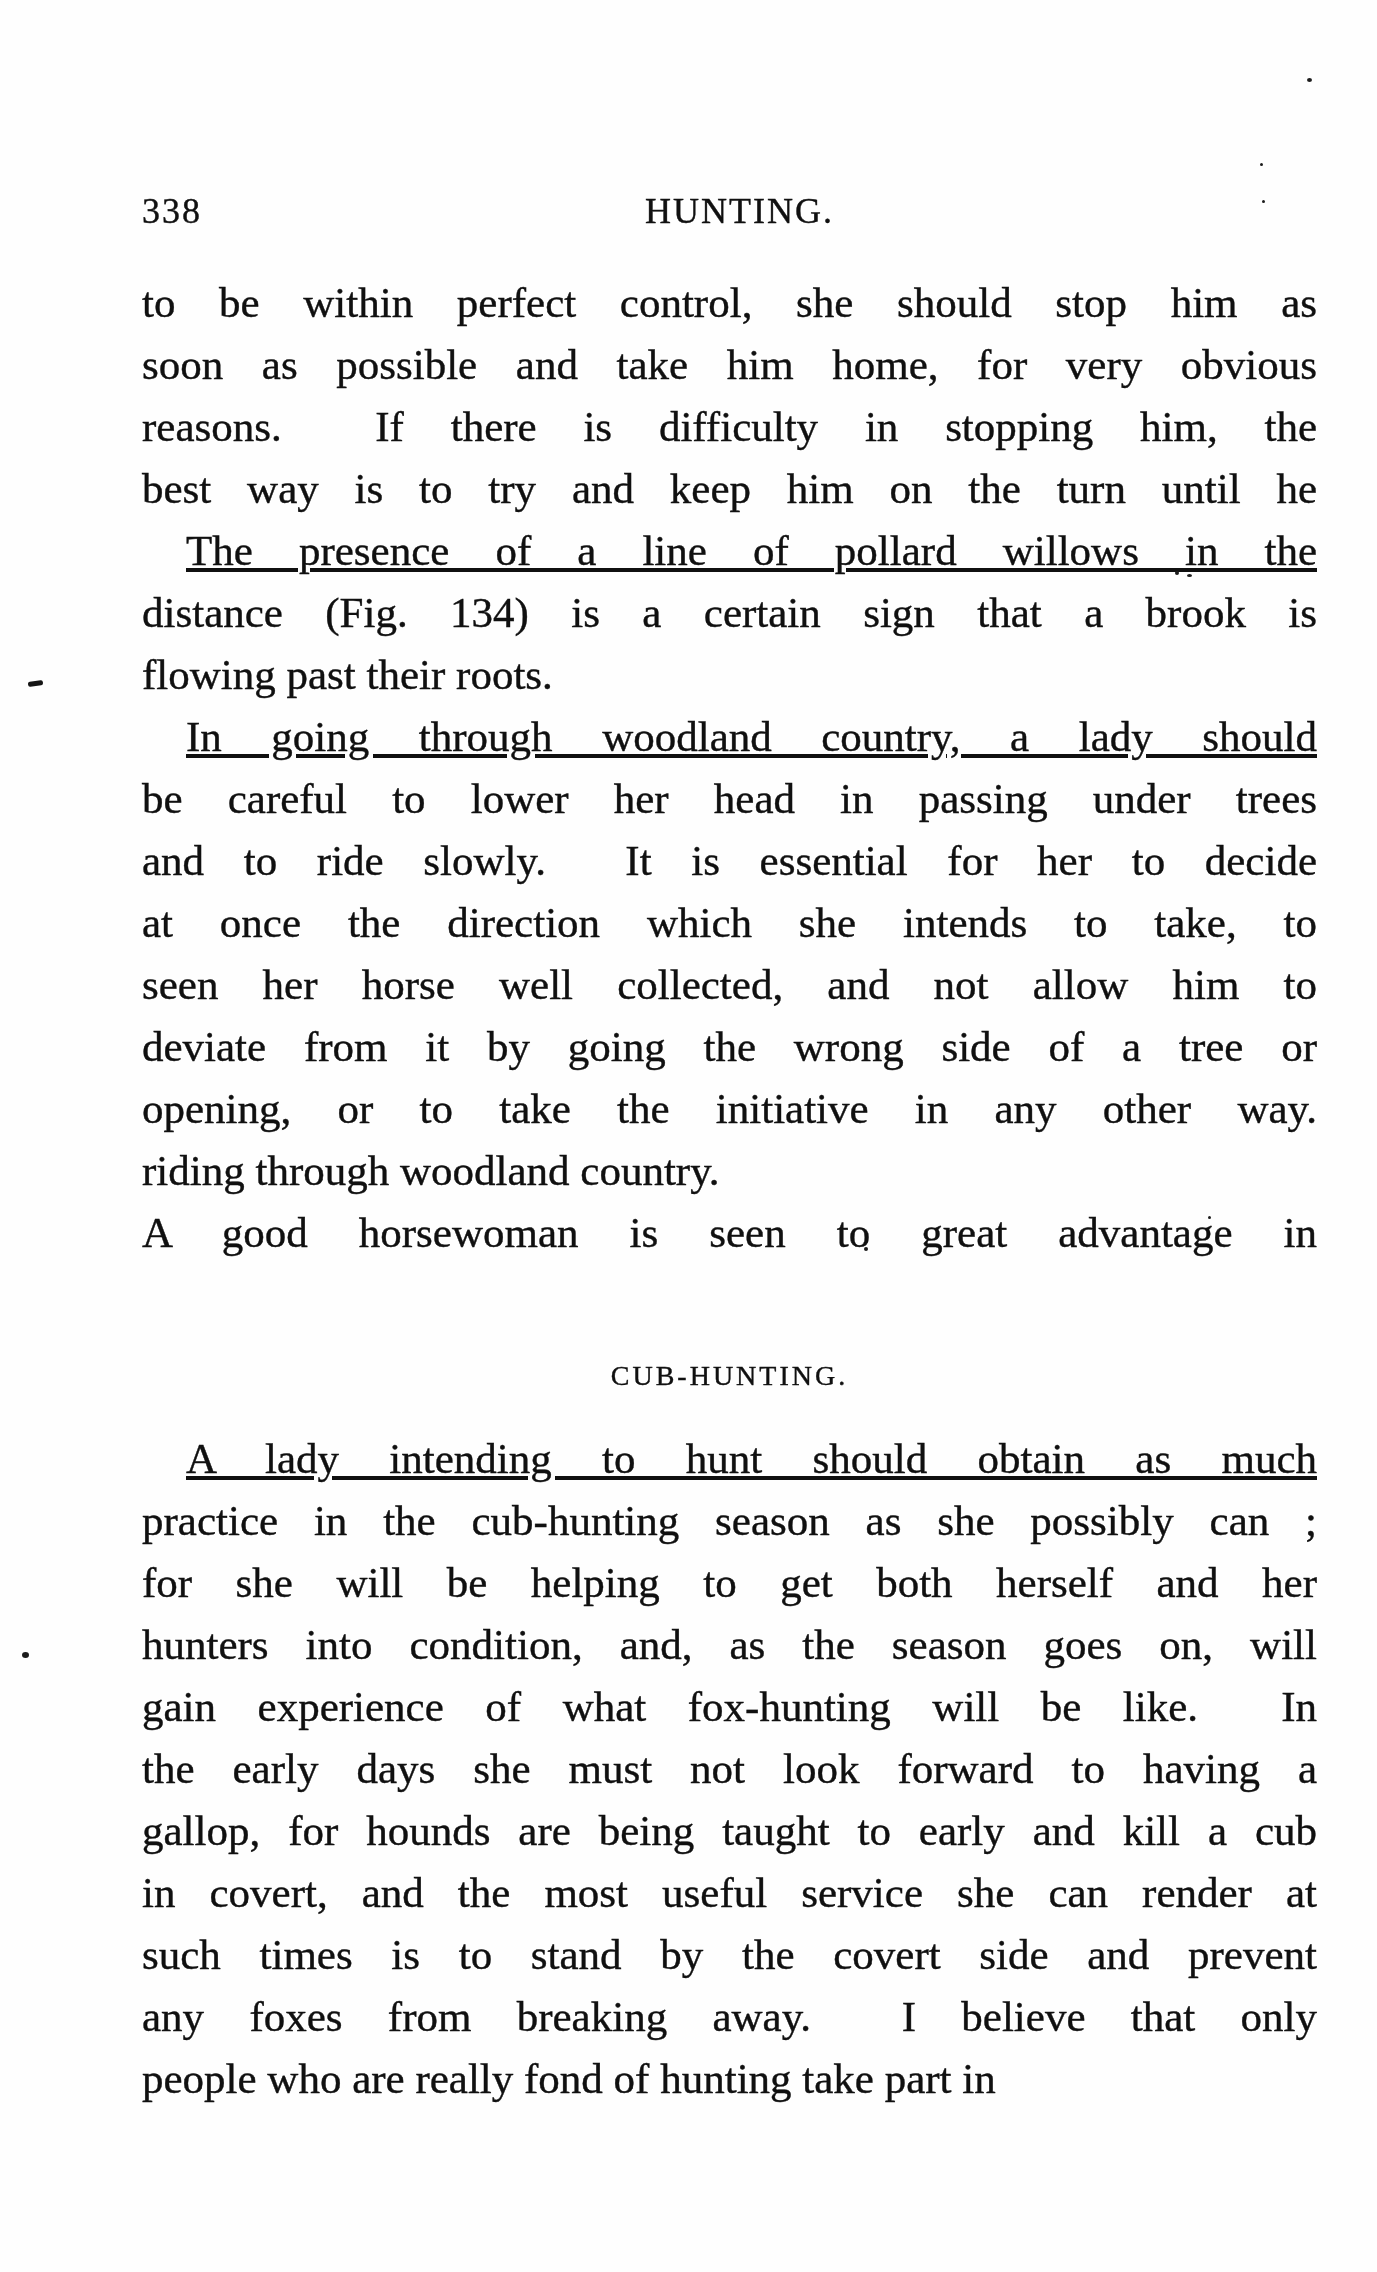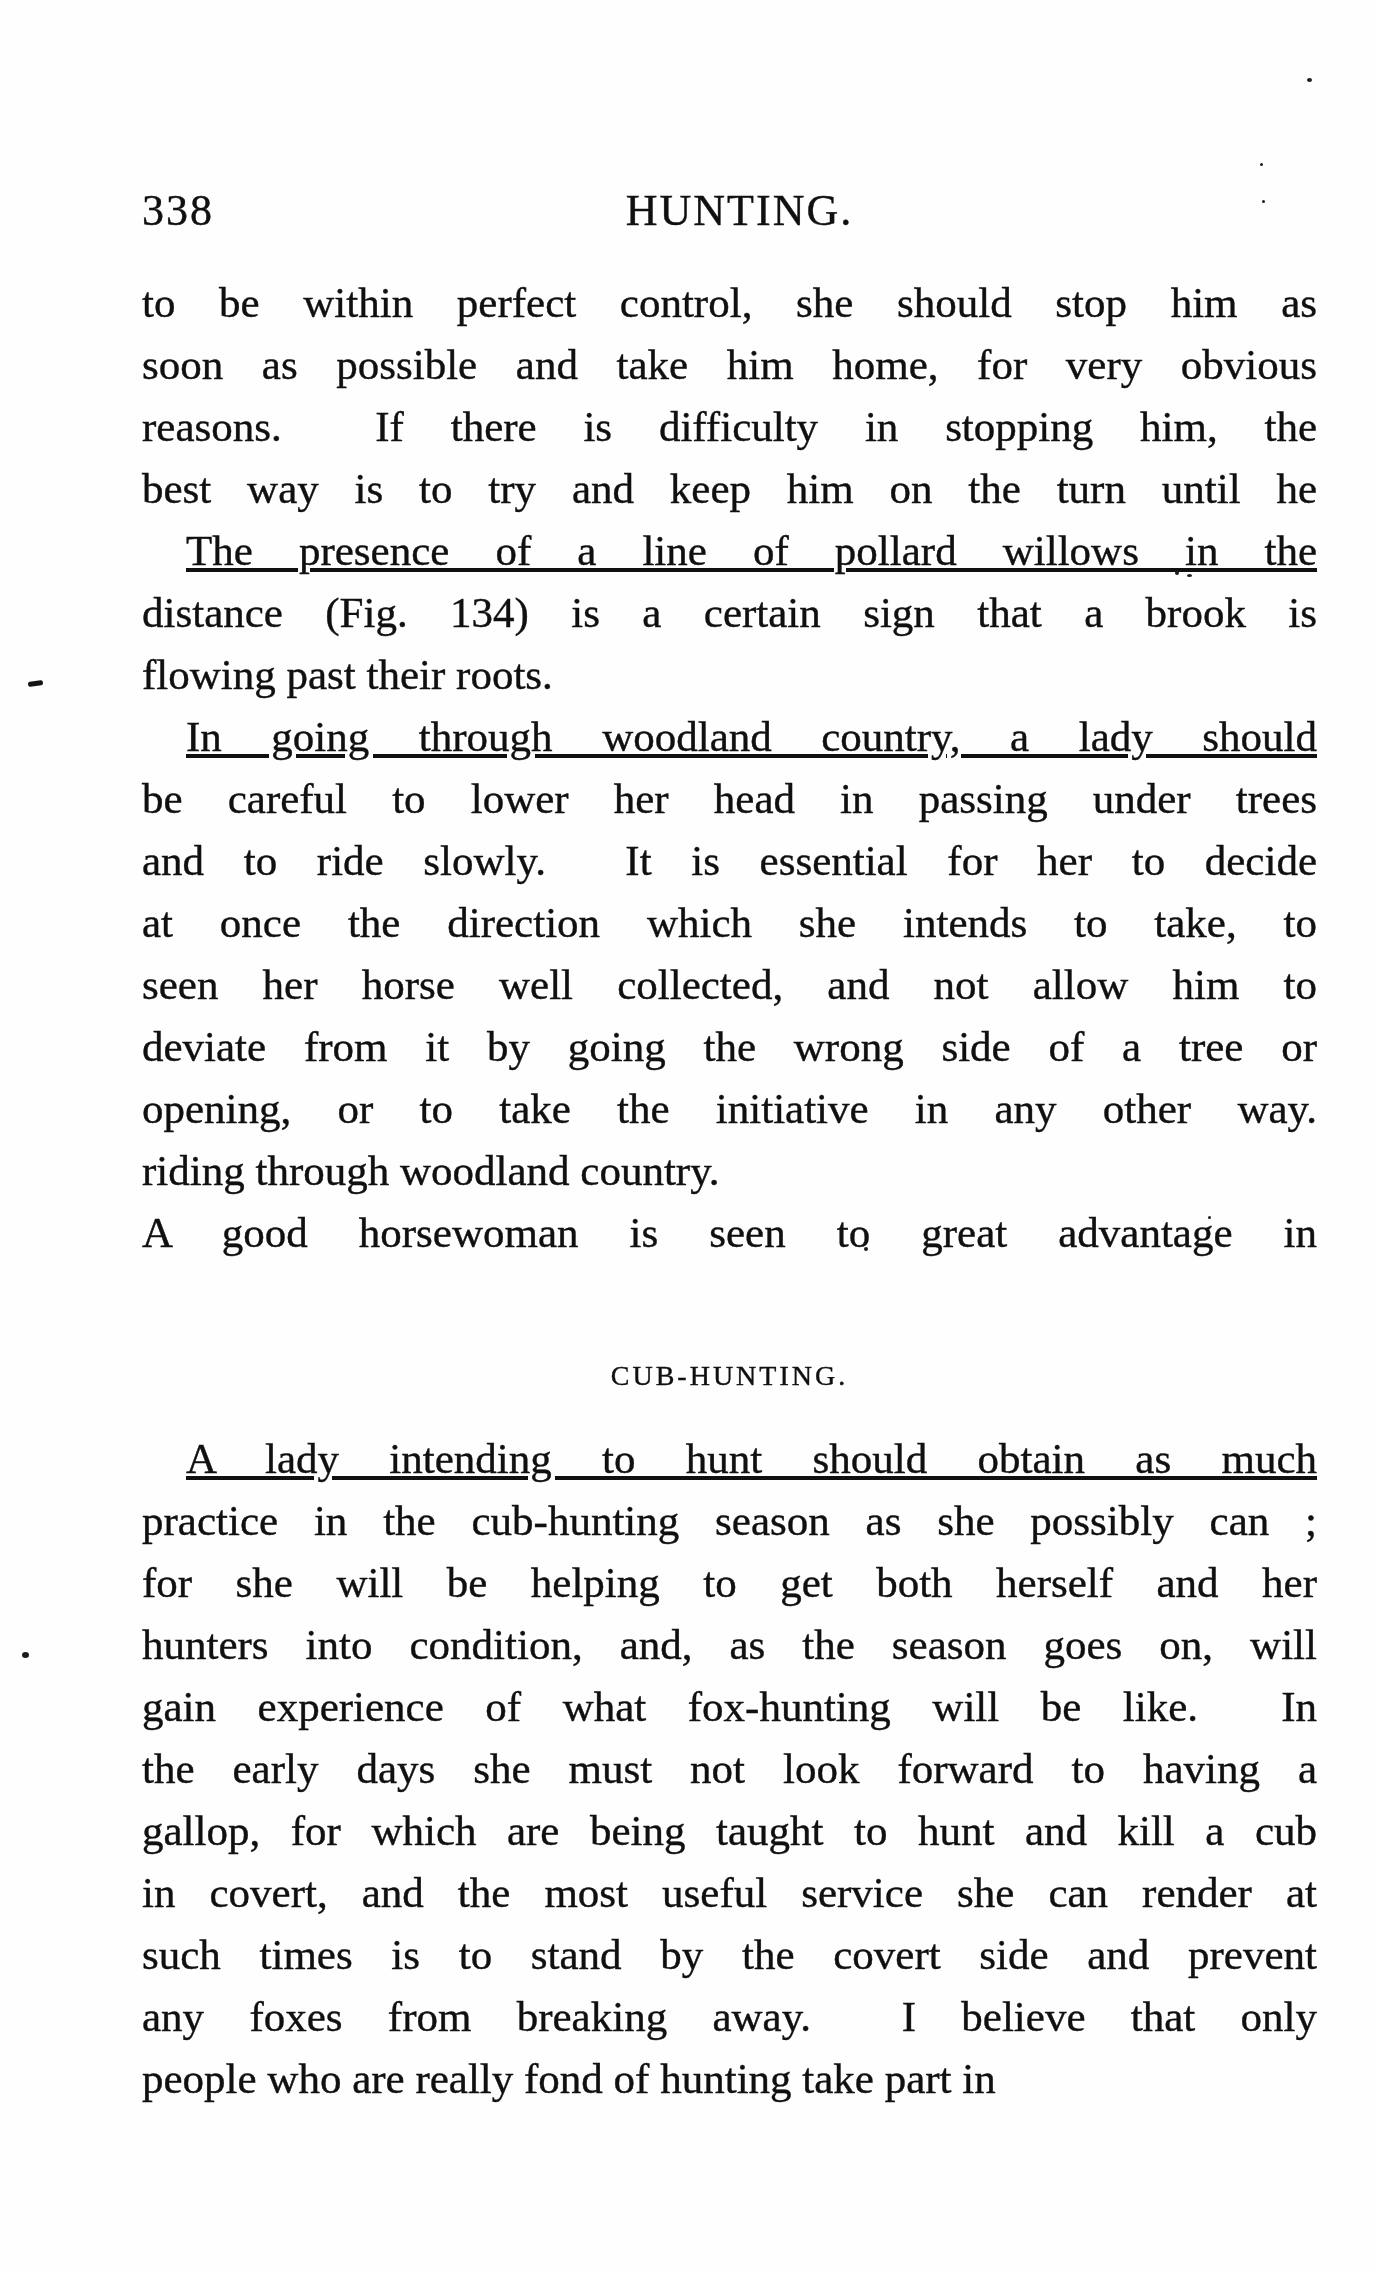--- a/index.html
+++ b/index.html
@@ -8,21 +8,21 @@
     width:1377px;height:2272px;
     background:#fefefe;
     overflow:hidden;
     font-family:"Liberation Serif","DejaVu Serif",serif;
     color:#101010;
     -webkit-text-stroke:0.4px #101010;
   }
   
   .running-header{
     position:absolute;left:142px;width:1175px;top:186px;height:50px;
-    font-size:44px;line-height:50px;
+    font-size:36px;line-height:50px;
   }
   .page-number{position:absolute;left:0;top:0;letter-spacing:2px;}
   .running-title{
     position:absolute;left:0;right:-20px;top:0;text-align:center;letter-spacing:2px;
   }
   
   .text-column{
     position:absolute;left:142px;top:272px;width:1175px;
     font-size:43px;line-height:62px;
   }
@@ -83,21 +83,21 @@
 
     <div class="section-heading">CUB-HUNTING.</div>
 
     <div class="para">
       <div class="line indent">A lady intending to hunt should obtain as much</div>
       <div class="line">practice in the cub-hunting season as she possibly can ;</div>
       <div class="line">for she will be helping to get both herself and her</div>
       <div class="line">hunters into condition, and, as the season goes on, will</div>
       <div class="line">gain experience of what fox-hunting will be like.&nbsp; In</div>
       <div class="line">the early days she must not look forward to having a</div>
-      <div class="line">gallop, for which are being taught to hunt and kill a cub</div>
+      <div class="line">gallop, for hounds are being taught to early and kill a cub</div>
       <div class="line">in covert, and the most useful service she can render at</div>
       <div class="line">such times is to stand by the covert side and prevent</div>
       <div class="line">any foxes from breaking away.&nbsp; I believe that only</div>
       <div class="line last">people who are really fond of hunting take part in</div>
     </div>
 
   </div>
 
   <div class="speck" style="left:1307px;top:78px;width:5px;height:4px;"></div>
   <div class="speck" style="left:1260px;top:163px;width:3px;height:3px;"></div>

